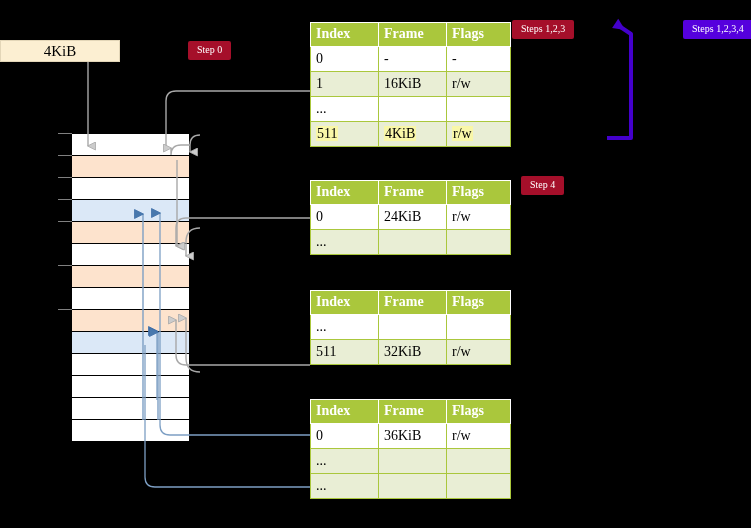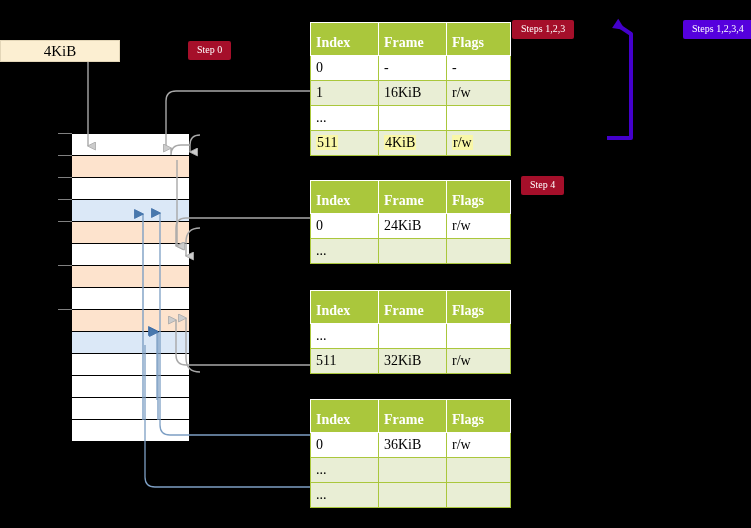--- a/index.html
+++ b/index.html
@@ -73,21 +73,21 @@
     font-size: 14px;
     color: #000000;
     background: #ffffff;
     table-layout: fixed;
   }
   .ptable th {
     background: #aac73c;
     color: #ffffff;
     font-weight: bold;
     text-align: left;
-    padding: 12px 5px 4px 5px;
+    padding: 3px 5px 4px 5px;
     border: 1px solid #ffffff;
     font-size: 14px;
   }
   .ptable td {
     padding: 3px 5px 4px 5px;
     border: 1px solid #aac73c;
     height: 17px;
     font-size: 14px;
     vertical-align: middle;
   }

